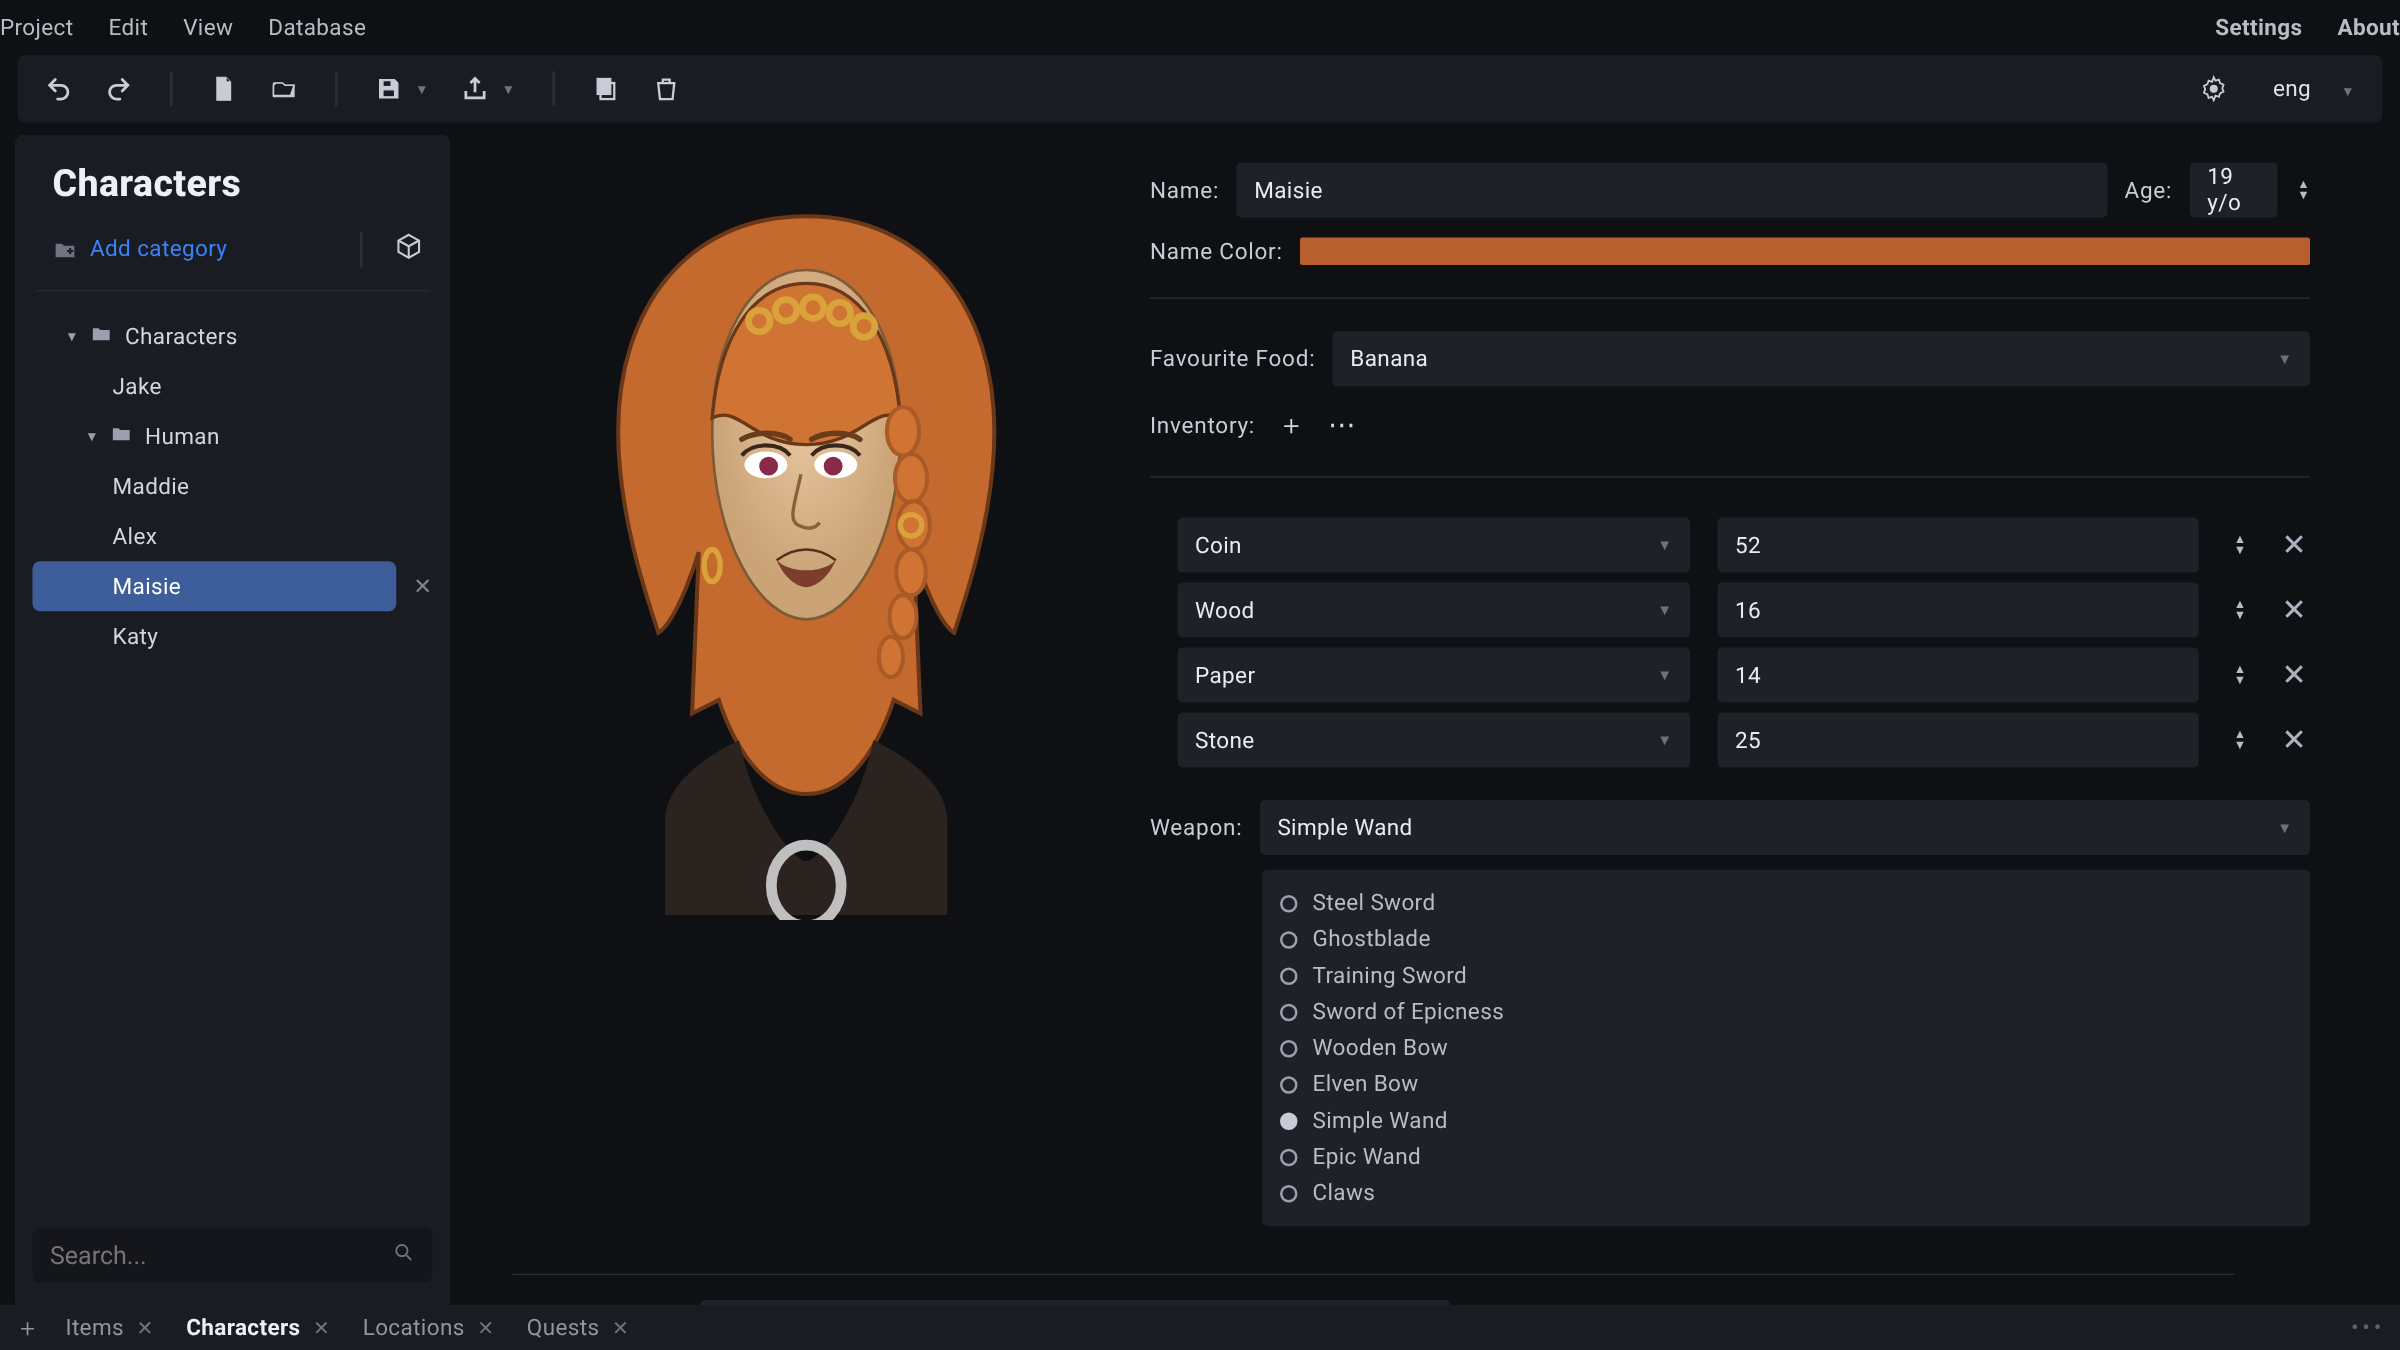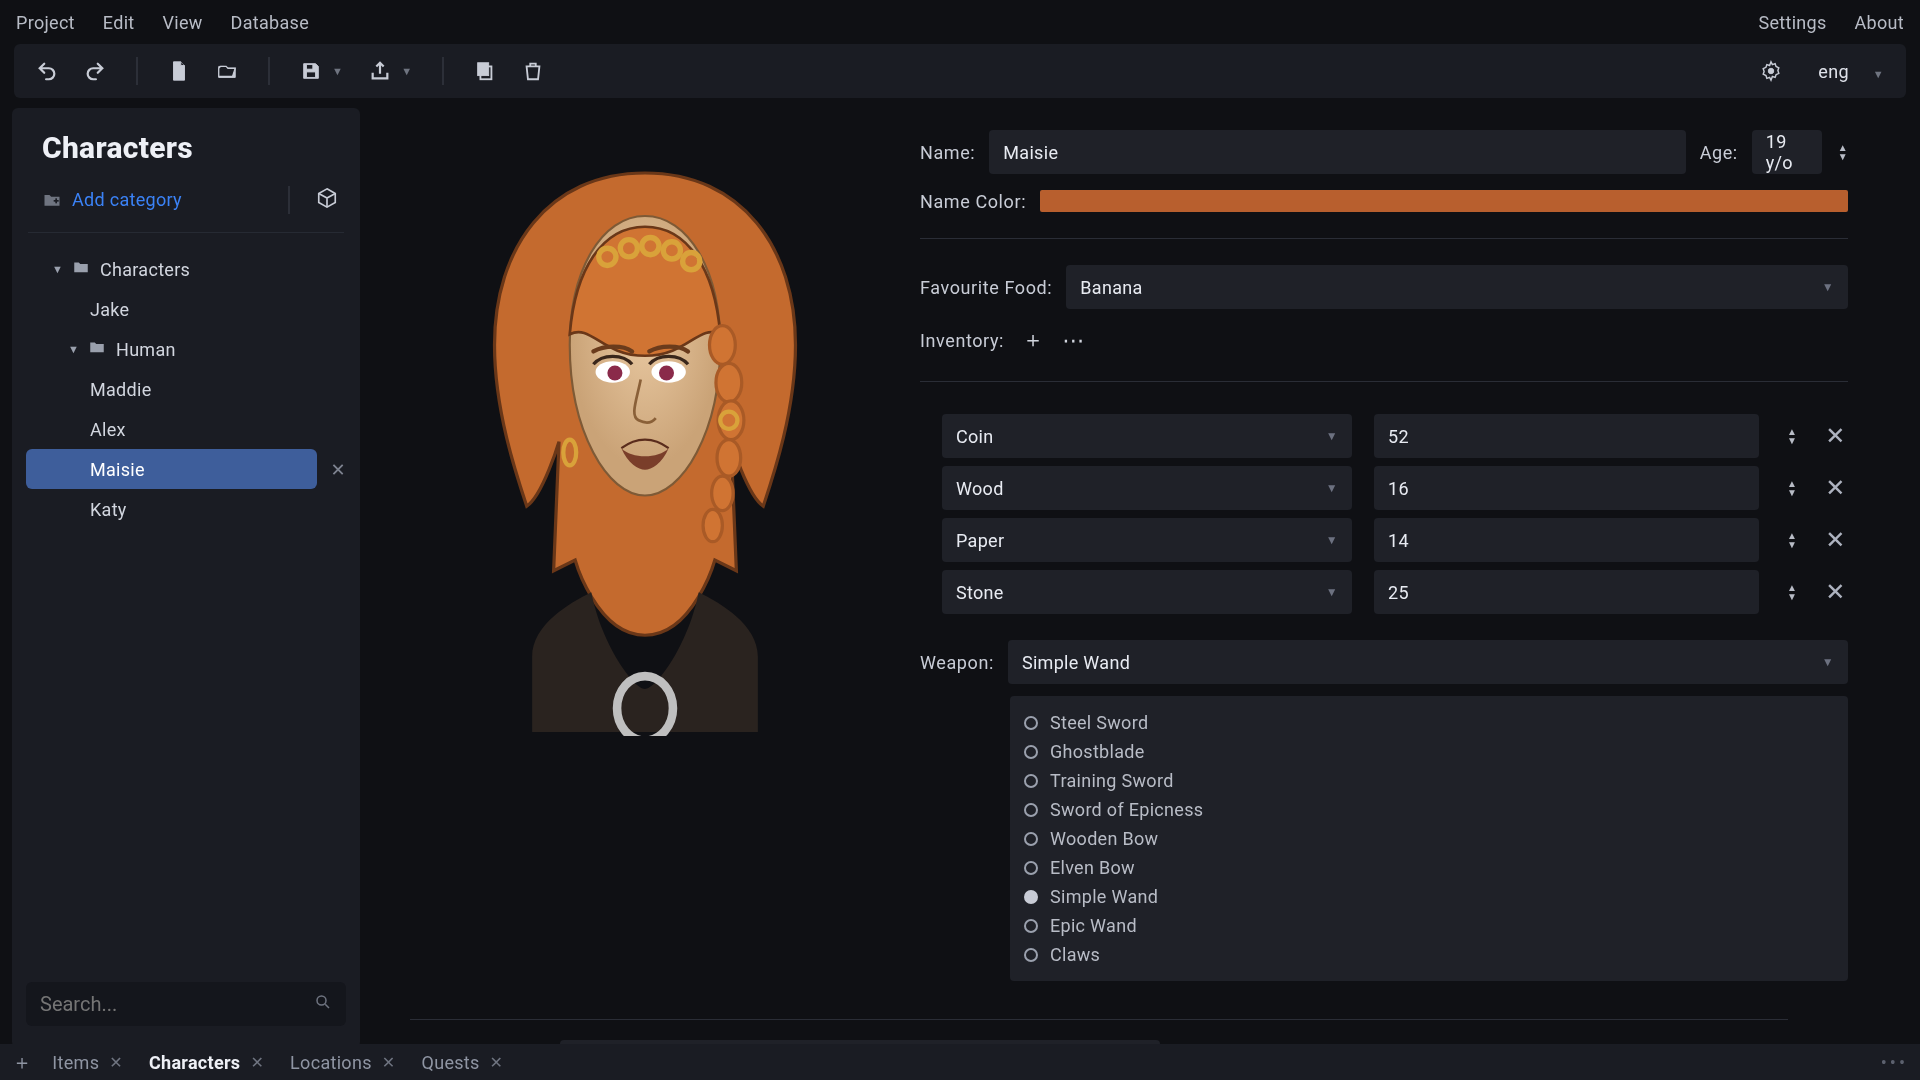--- a/index.html
+++ b/index.html
@@ -1,21 +1,21 @@
 <!DOCTYPE html>
 <html><head>
 <meta charset="utf-8">
 <style>
   * { box-sizing: border-box; margin: 0; padding: 0; font-family: -apple-system, "Segoe UI", Roboto, Arial, sans-serif; }
   body { background: #0f1014; color: #b8bcc6; width: 1920px; height: 1080px; overflow: hidden; font-size: 18px; letter-spacing: .3px; }
 
   
-  .menubar { display: flex; align-items: center; height: 44px; padding: 0 16px; }
+  .menubar { display: flex; align-items: center; height: 44px; padding: 0 0; }
   .menubar .left, .menubar .right { display: flex; gap: 28px; }
-  .menubar .right { margin-left: auto; }
+  .menubar .right { margin-left: auto; font-weight: bold; }
   .menubar .item { color: #b8bcc6; cursor: pointer; }
 
   
   .toolbar { display: flex; align-items: center; height: 54px; background: #1a1c23; border-radius: 6px; margin: 0 14px; padding: 0 22px; gap: 26px; }
   .toolbar .sep { width: 2px; height: 28px; background: #2c2f38; margin: 0 4px; }
   .toolbar .tbtn { color: #c8ccd6; display: inline-flex; align-items: center; gap: 6px; cursor: pointer; }
   .toolbar .tbtn svg { width: 22px; height: 22px; stroke: #c8ccd6; fill: #c8ccd6; }
   .toolbar .grow { flex: 1; }
   .toolbar .caret { font-size: 11px; color: #6f7480; margin-left: 4px; }
   .toolbar .lang { color: #dfe2ea; margin-left: 10px; }

